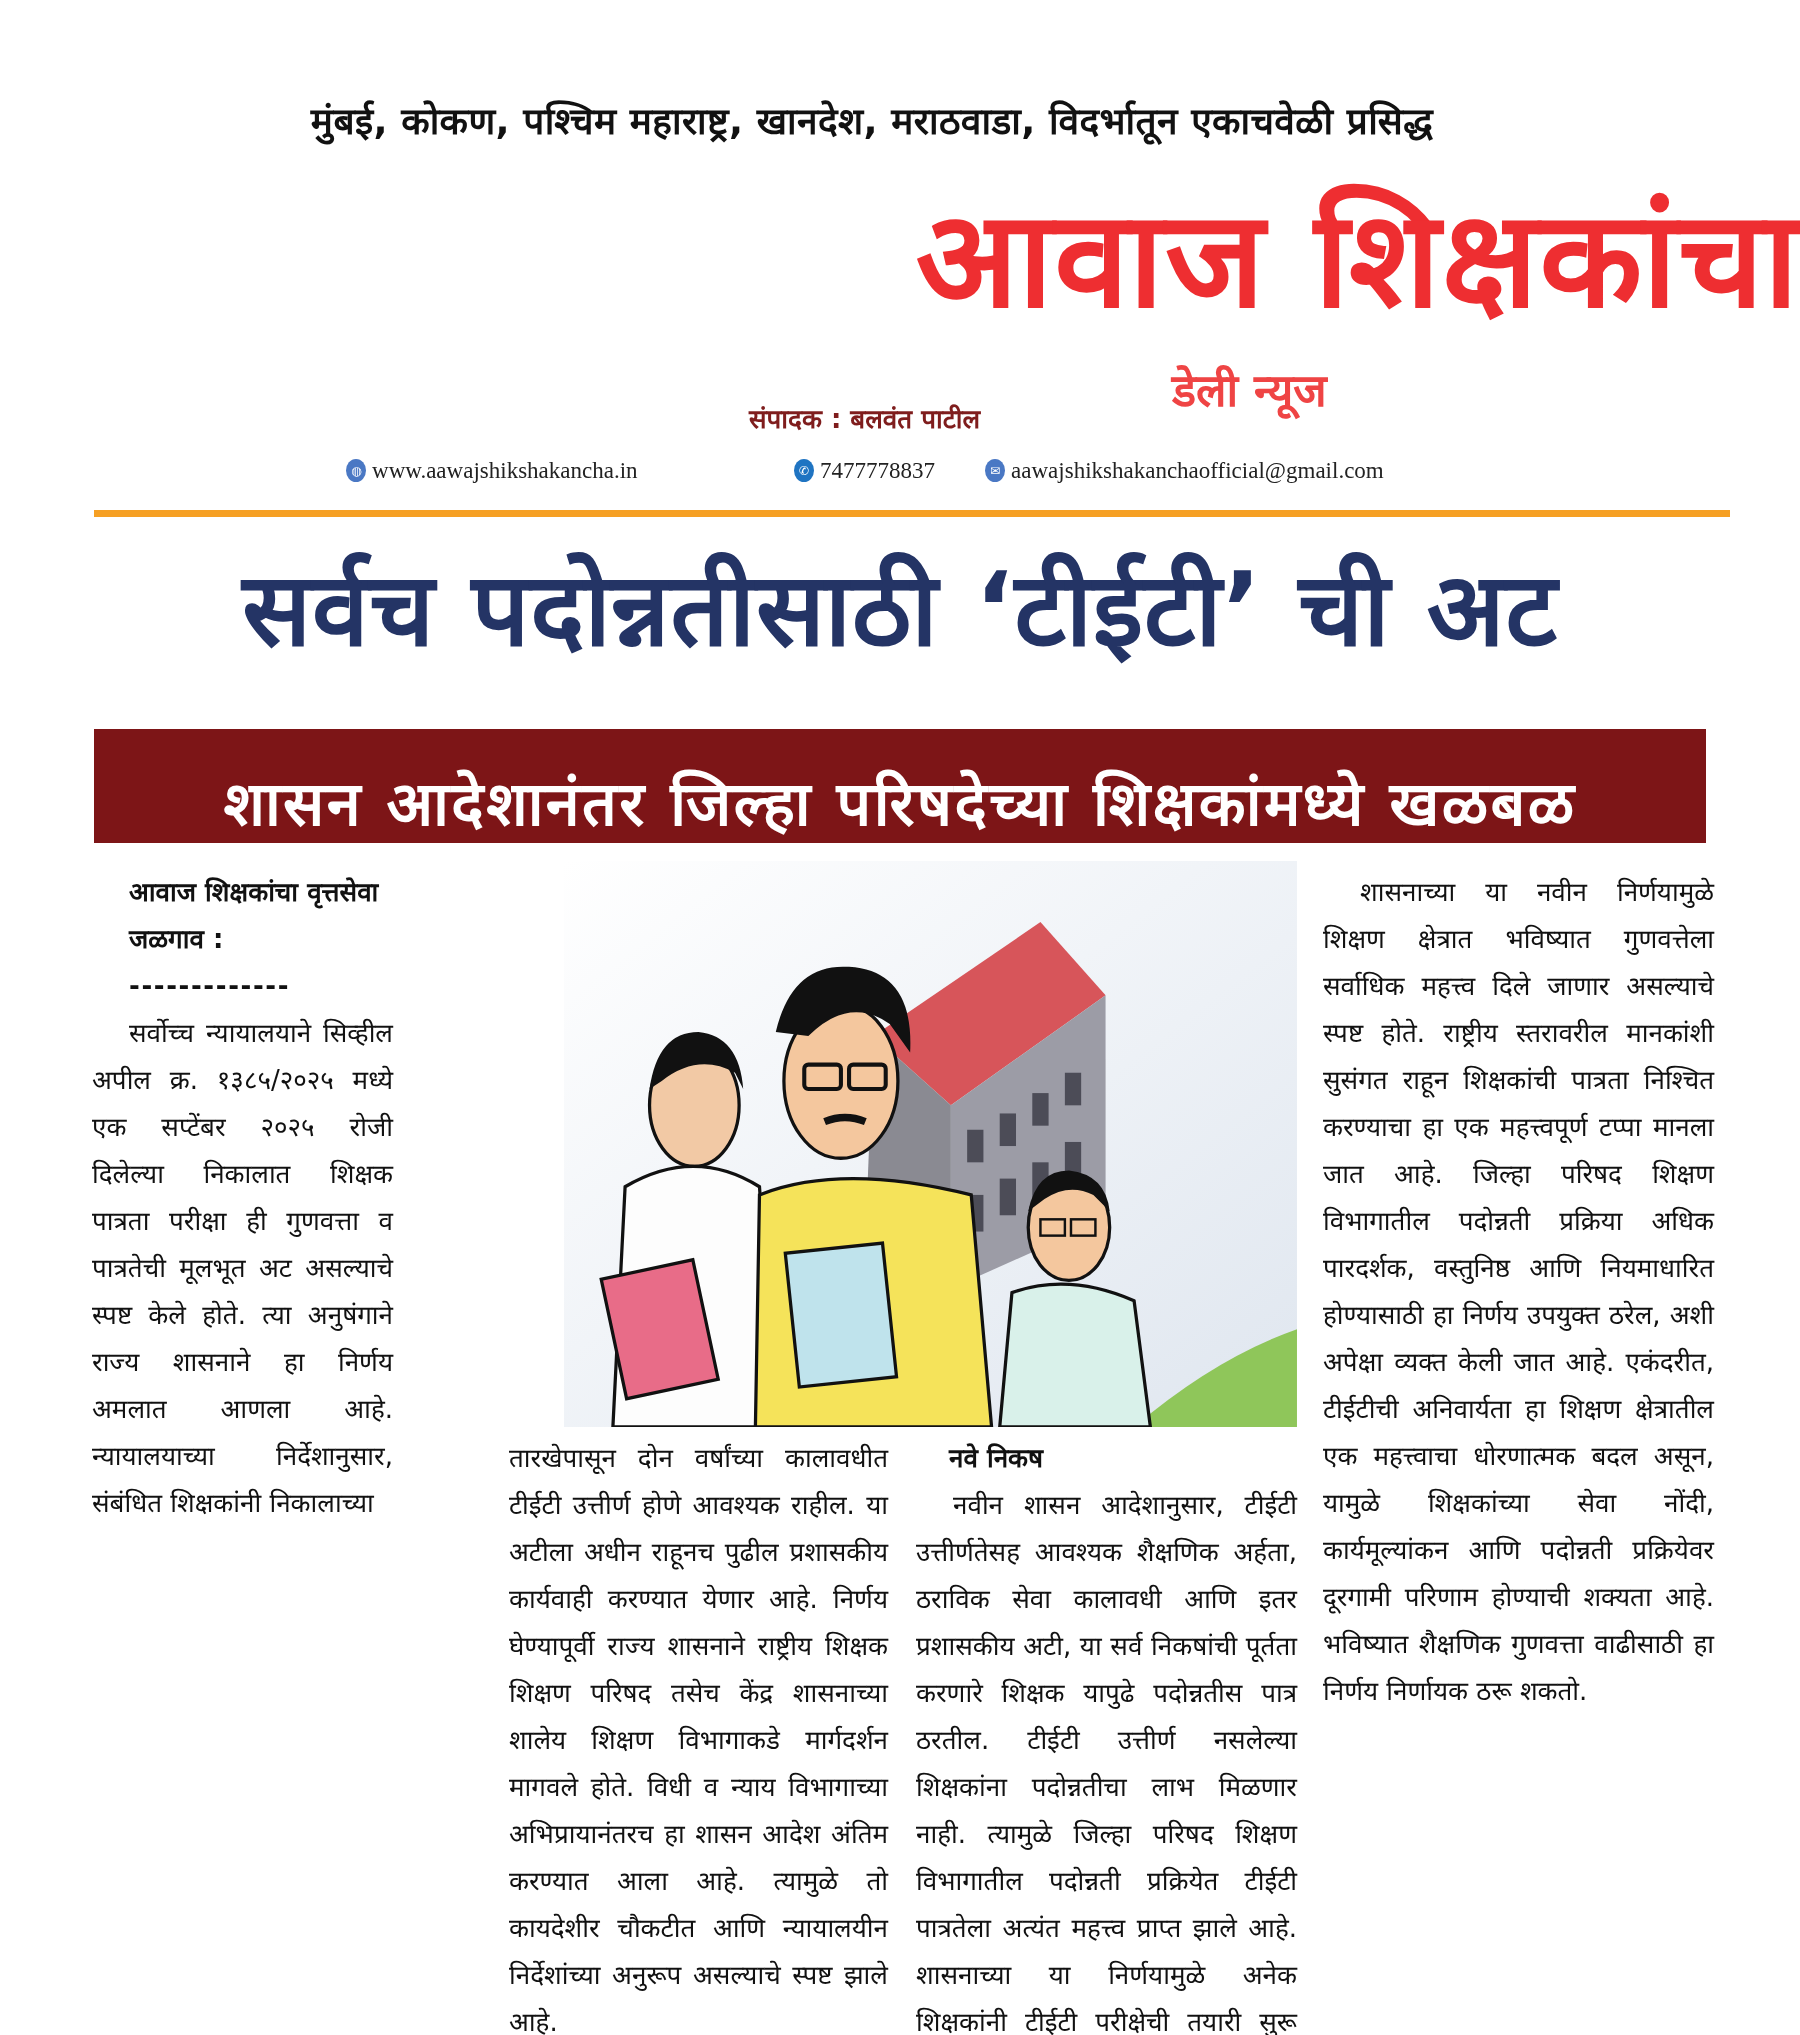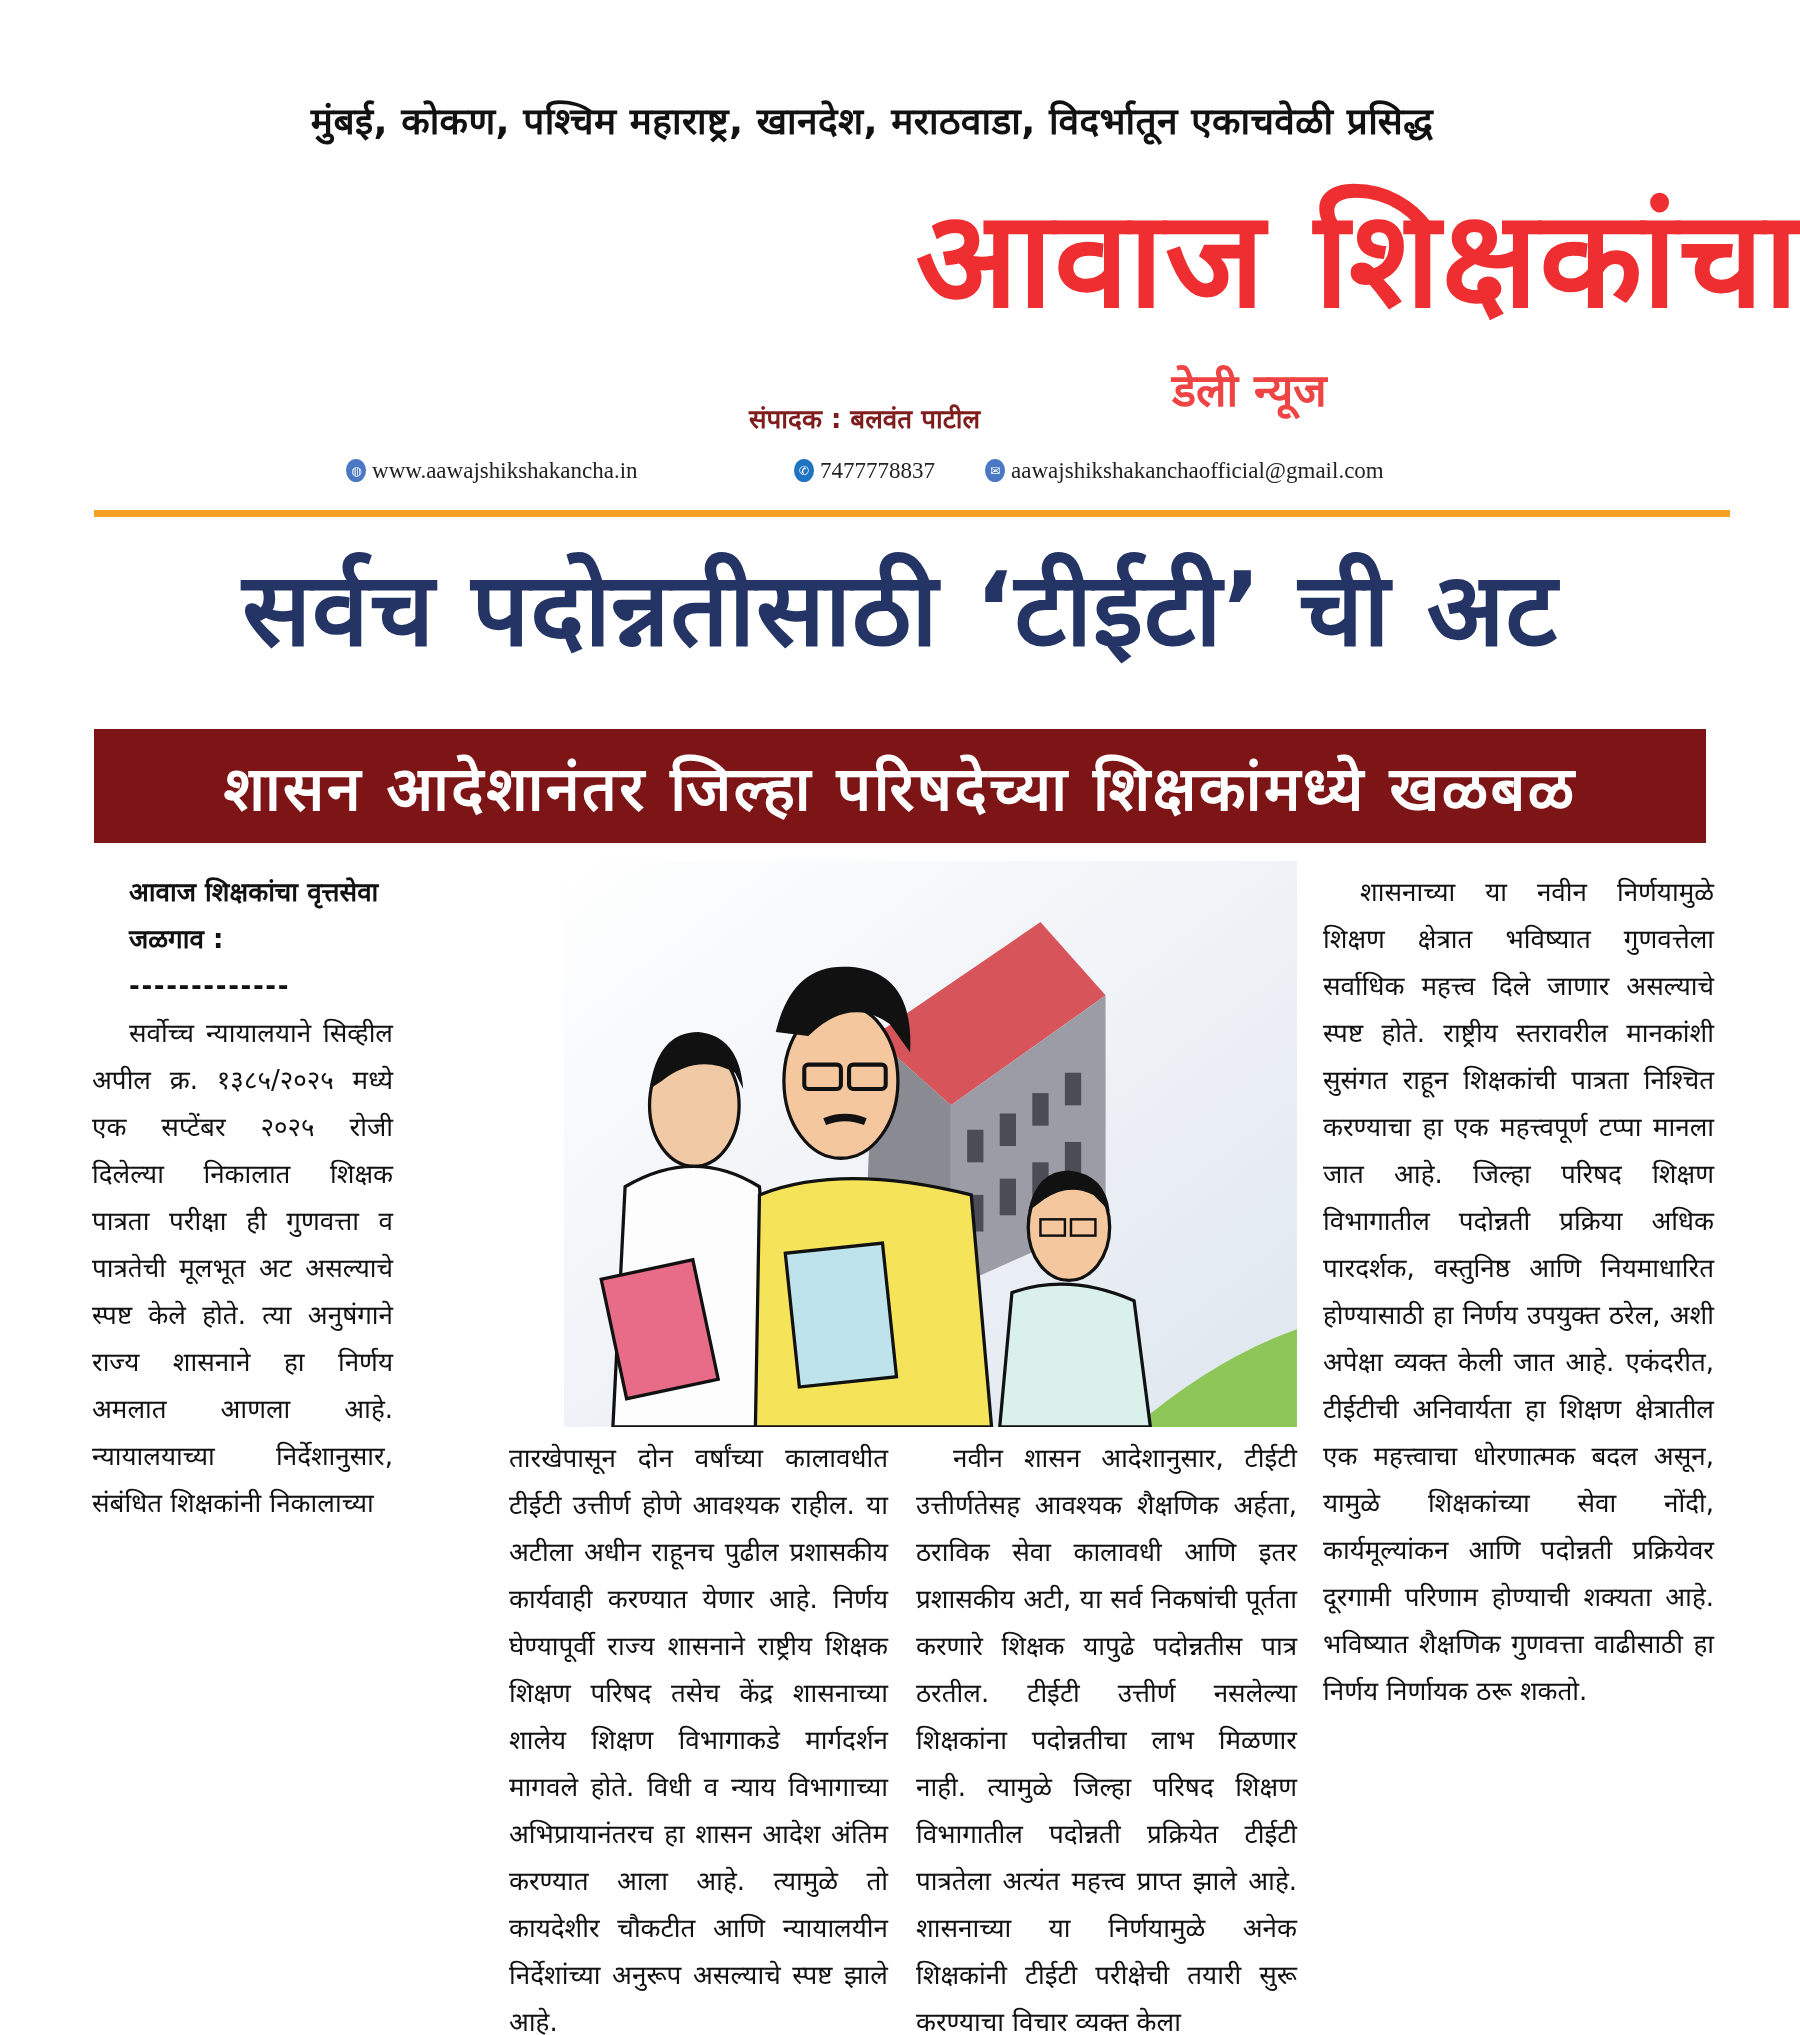--- a/index.html
+++ b/index.html
@@ -16,21 +16,21 @@
 
   .contact { position:absolute; top:454px; height:33px; display:flex; align-items:center;
              font-family:"Liberation Serif", serif; font-size:23px; color:#222; }
   .cicon { width:20.4px; height:23.6px; border-radius:50%; margin-right:5.7px; display:inline-flex;
            align-items:center; justify-content:center; color:#fff; font-size:12.2px; font-family:"DejaVu Sans", sans-serif; }
   .orange-rule { position:absolute; left:94px; width:1636px; top:510px; height:6.5px; background:#f6a024; }
 
   .headline { position:absolute; left:0; width:1800px; top:554px; text-align:center;
               font-size:102px; font-weight:bold; color:#243465; line-height:1.1; letter-spacing:0.8px; }
   .subbanner { position:absolute; left:94px; top:729px; width:1612px; height:114px; background:#7d1517;
-               display:flex; align-items:center; justify-content:center; }
+               display:flex; align-items:flex-end; justify-content:center; }
   .subbanner span { color:#fff; font-size:61px; font-weight:bold; letter-spacing:2.4px; }
 
   .col { position:absolute; font-size:26px; line-height:47px; text-align:justify; color:#111; }
   .col p { margin:0; }
   .indent { text-indent:37px; }
   .byline { font-weight:bold; padding-left:37px; }
   .dashes { padding-left:37px; letter-spacing:1.6px; font-weight:bold; }
   .subhead { font-weight:bold; padding-left:33px; }
 
   .illustration { position:absolute; left:564px; top:861px; width:733px; height:566px; overflow:hidden; background:#fff; }
@@ -114,19 +114,20 @@
     <rect x="1245" y="880" width="60" height="40" fill="none" stroke="#111" stroke-width="6"></rect>
     <path d="M1100,1060 Q1240,1010 1400,1080 L1440,1390 L1070,1390 Z" fill="#d9f1ea" stroke="#111" stroke-width="8"></path>
   </svg>
 </div>
 
 <div class="col" style="left:509px; top:1435px; width:379px;">
   <p>तारखेपासून दोन वर्षांच्या कालावधीत टीईटी उत्तीर्ण होणे आवश्यक राहील. या अटीला अधीन राहूनच पुढील प्रशासकीय कार्यवाही करण्यात येणार आहे. निर्णय घेण्यापूर्वी राज्य शासनाने राष्ट्रीय शिक्षक शिक्षण परिषद तसेच केंद्र शासनाच्या शालेय शिक्षण विभागाकडे मार्गदर्शन मागवले होते. विधी व न्याय विभागाच्या अभिप्रायानंतरच हा शासन आदेश अंतिम करण्यात आला आहे. त्यामुळे तो कायदेशीर चौकटीत आणि न्यायालयीन निर्देशांच्या अनुरूप असल्याचे स्पष्ट झाले आहे.</p>
 </div>
 
 <div class="col" style="left:916px; top:1435px; width:381px;">
+  <p class="subhead">नवे निकष</p>
   <p class="indent">नवीन शासन आदेशानुसार, टीईटी उत्तीर्णतेसह आवश्यक शैक्षणिक अर्हता, ठराविक सेवा कालावधी आणि इतर प्रशासकीय अटी, या सर्व निकषांची पूर्तता करणारे शिक्षक यापुढे पदोन्नतीस पात्र ठरतील. टीईटी उत्तीर्ण नसलेल्या शिक्षकांना पदोन्नतीचा लाभ मिळणार नाही. त्यामुळे जिल्हा परिषद शिक्षण विभागातील पदोन्नती प्रक्रियेत टीईटी पात्रतेला अत्यंत महत्त्व प्राप्त झाले आहे. शासनाच्या या निर्णयामुळे अनेक शिक्षकांनी टीईटी परीक्षेची तयारी सुरू करण्याचा विचार व्यक्त केला</p>
 </div>
 
 <div class="col" style="left:1323px; top:869px; width:391px;">
   <p class="indent">शासनाच्या या नवीन निर्णयामुळे शिक्षण क्षेत्रात भविष्यात गुणवत्तेला सर्वाधिक महत्त्व दिले जाणार असल्याचे स्पष्ट होते. राष्ट्रीय स्तरावरील मानकांशी सुसंगत राहून शिक्षकांची पात्रता निश्चित करण्याचा हा एक महत्त्वपूर्ण टप्पा मानला जात आहे. जिल्हा परिषद शिक्षण विभागातील पदोन्नती प्रक्रिया अधिक पारदर्शक, वस्तुनिष्ठ आणि नियमाधारित होण्यासाठी हा निर्णय उपयुक्त ठरेल, अशी अपेक्षा व्यक्त केली जात आहे. एकंदरीत, टीईटीची अनिवार्यता हा शिक्षण क्षेत्रातील एक महत्त्वाचा धोरणात्मक बदल असून, यामुळे शिक्षकांच्या सेवा नोंदी, कार्यमूल्यांकन आणि पदोन्नती प्रक्रियेवर दूरगामी परिणाम होण्याची शक्यता आहे. भविष्यात शैक्षणिक गुणवत्ता वाढीसाठी हा निर्णय निर्णायक ठरू शकतो.</p>
 </div>
 
 
 </body></html>

